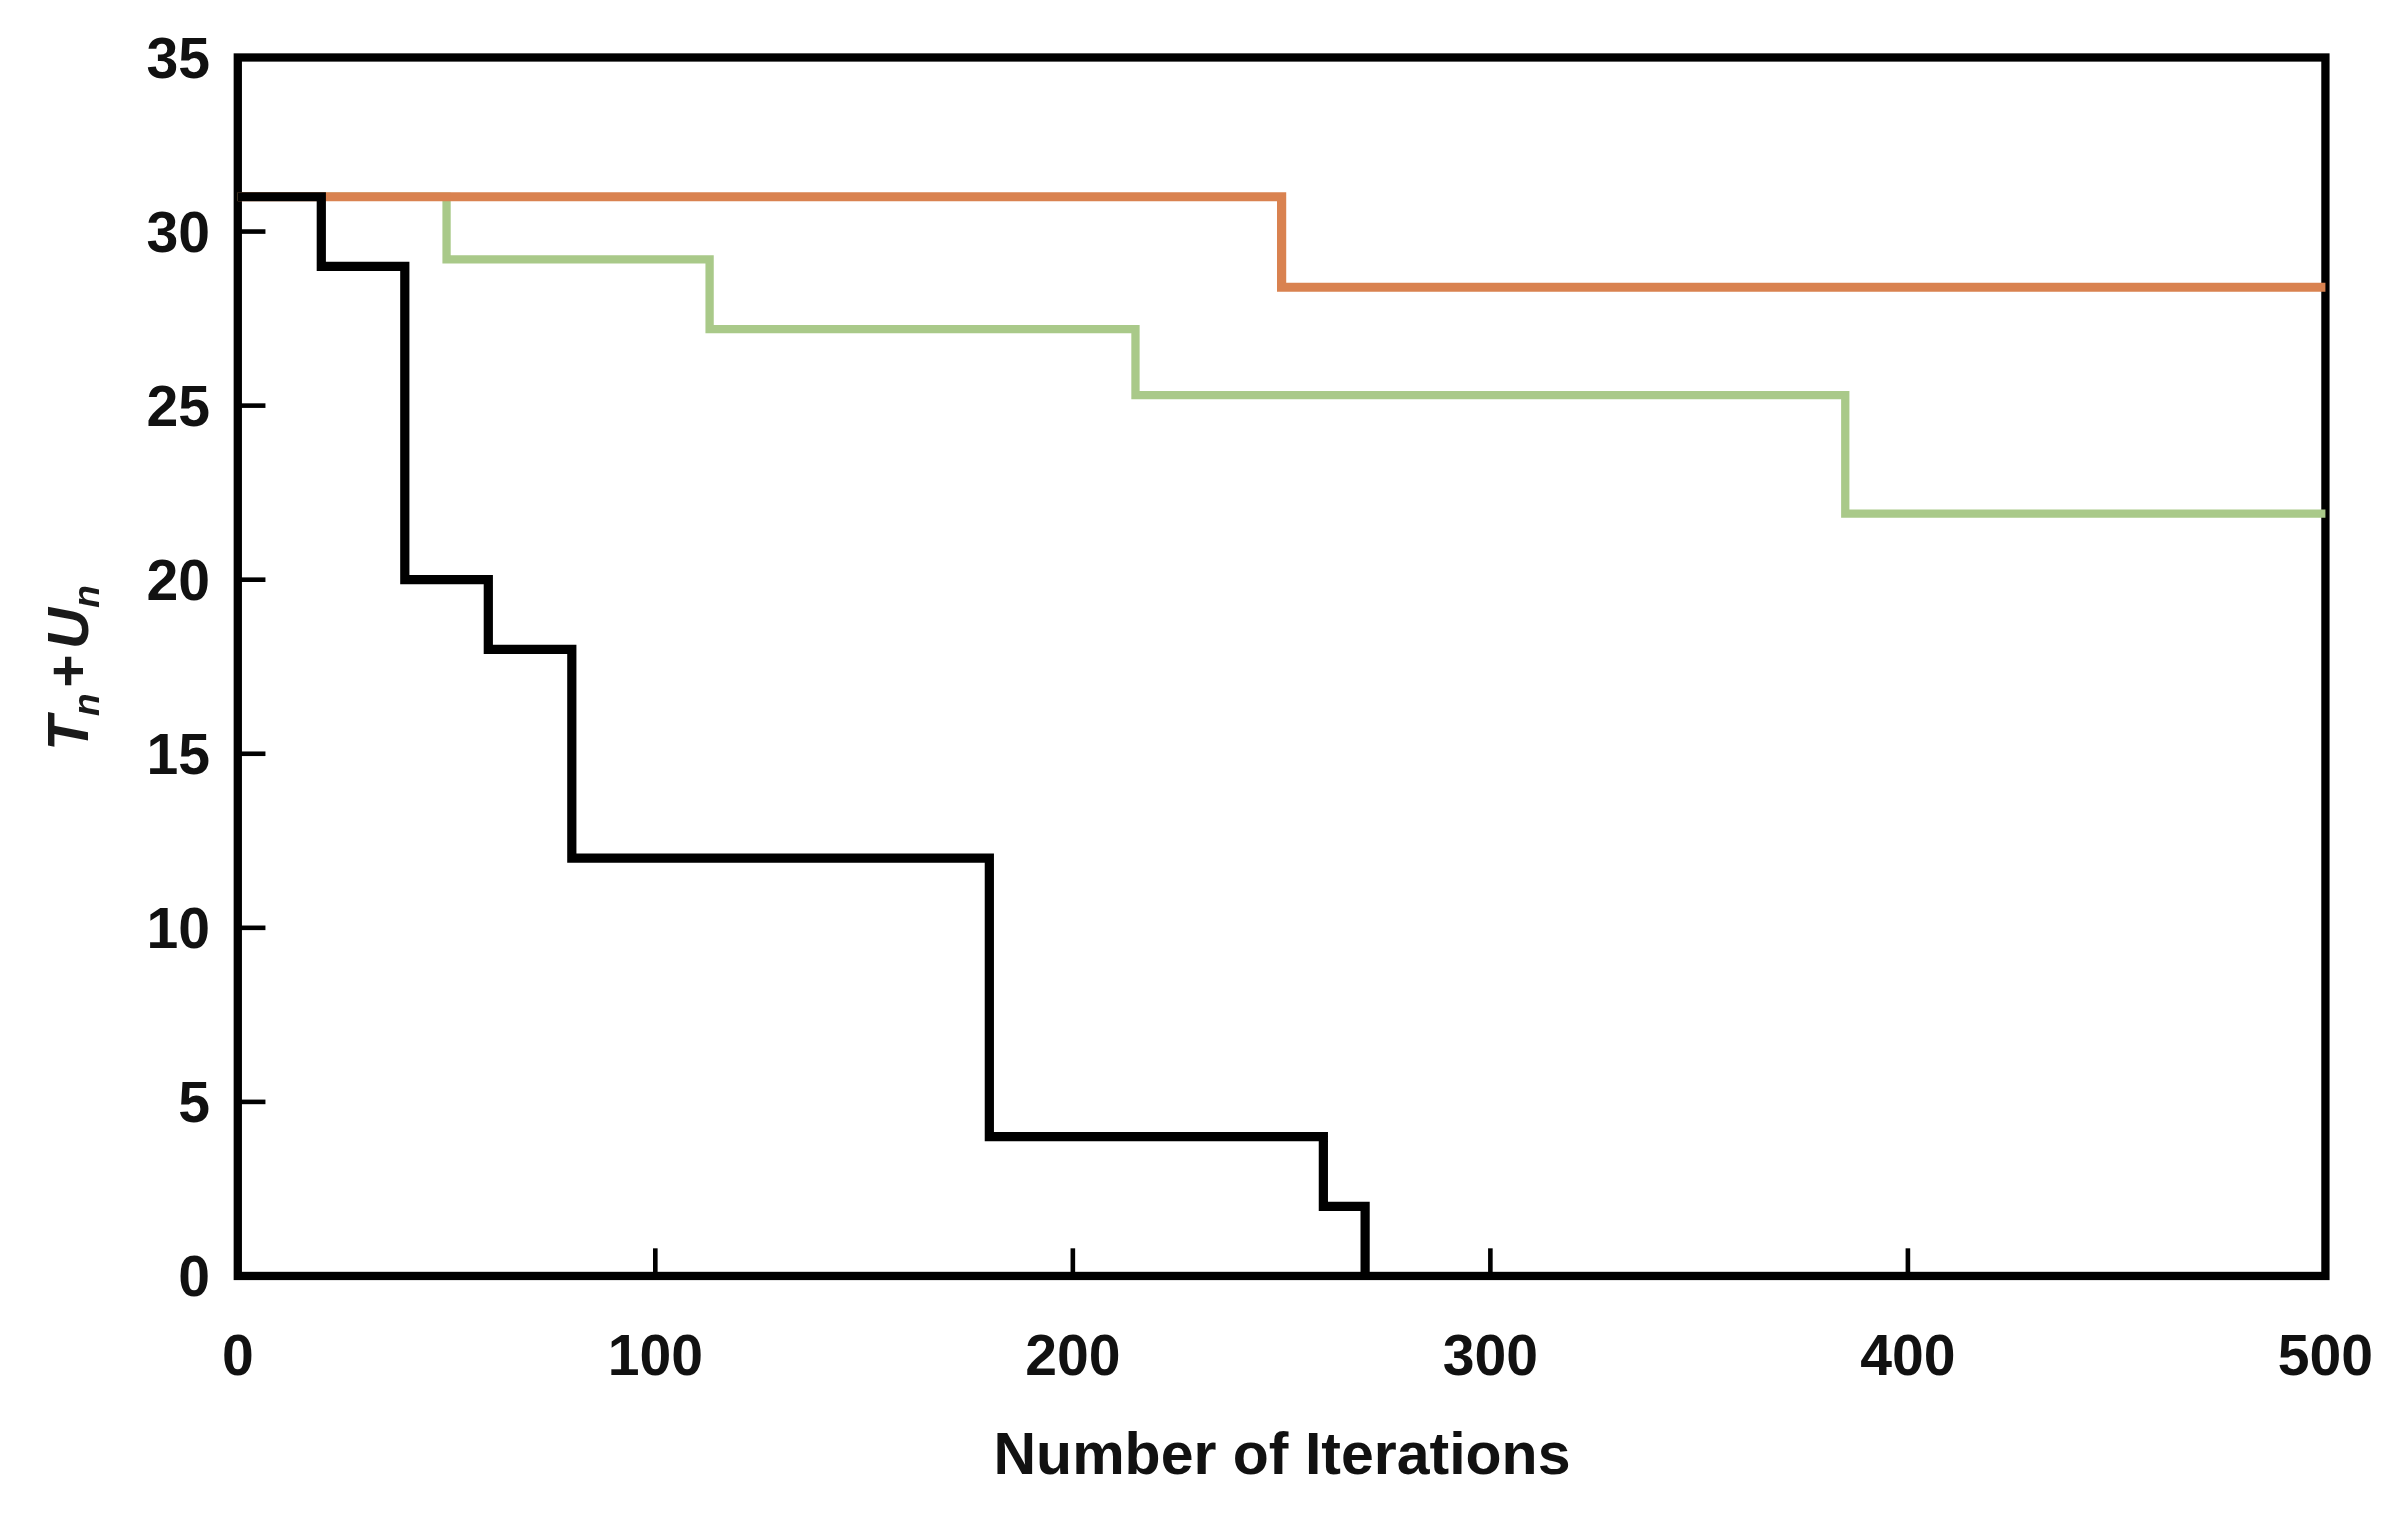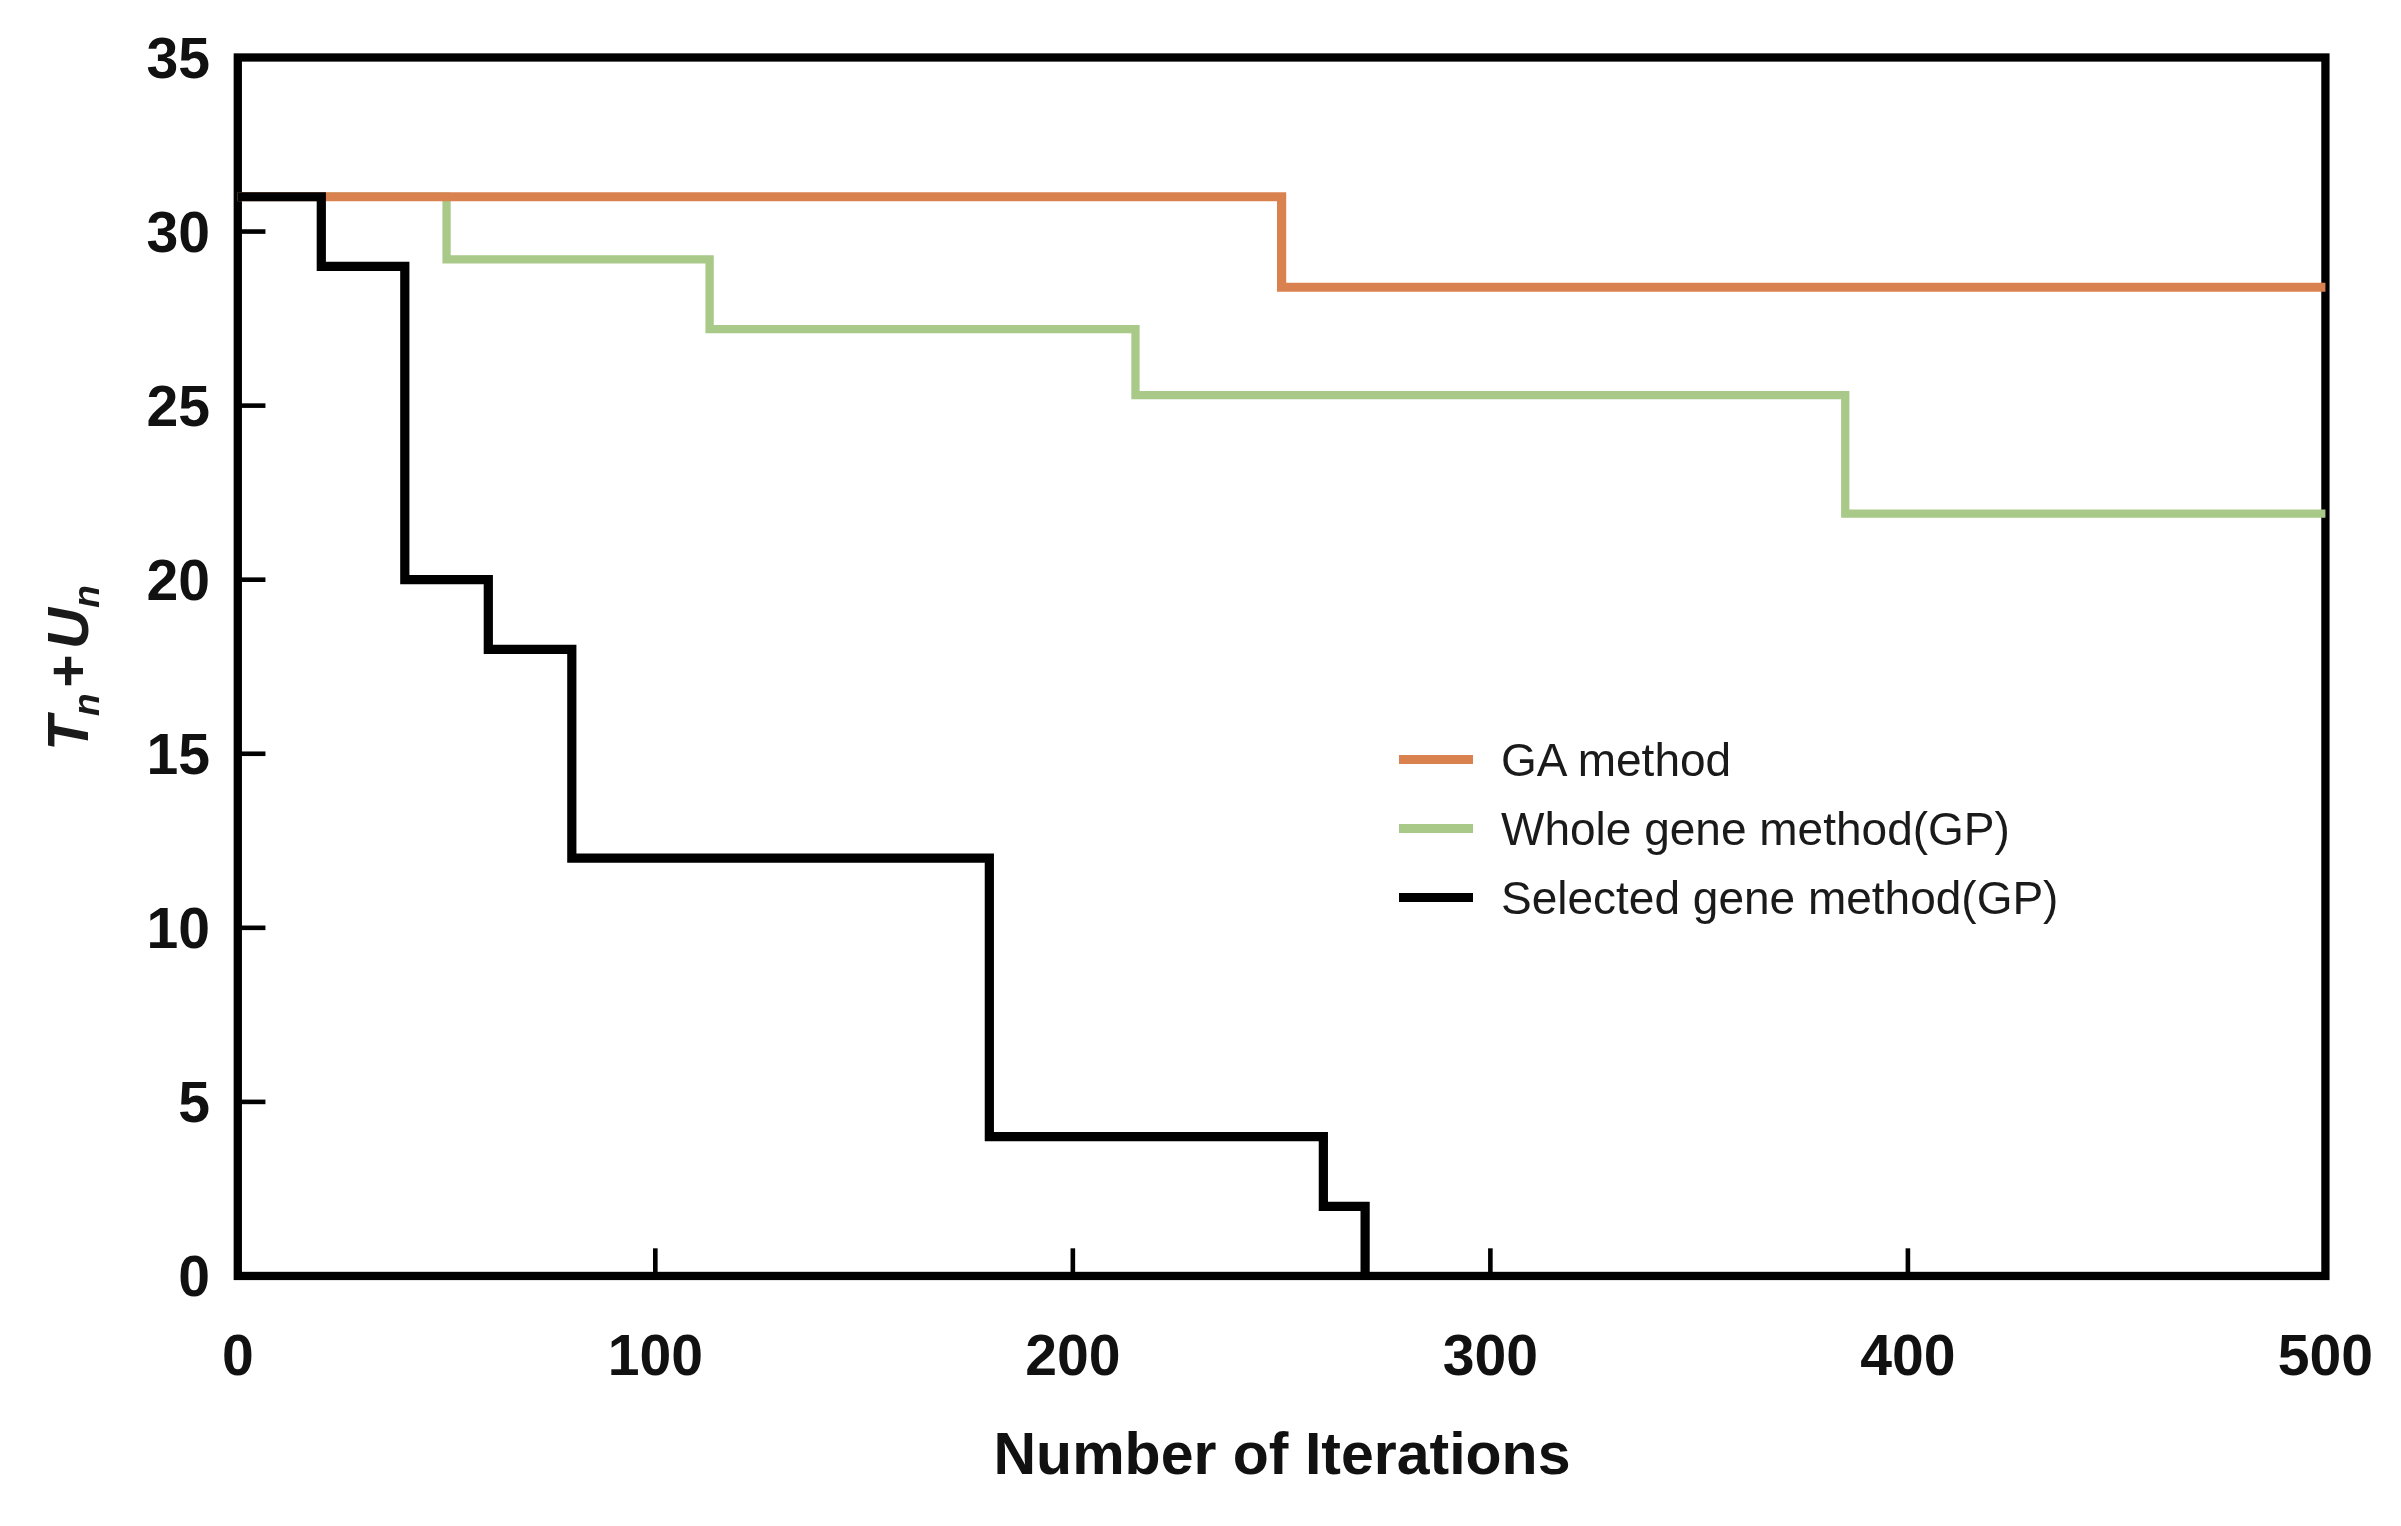--- a/index.html
+++ b/index.html
@@ -90,28 +90,14 @@
       <text x="228" y="84" text-anchor="end" font-family="&quot;Liberation Sans&quot;, sans-serif" font-size="62" font-weight="bold" fill="#111111">35</text>
       <polyline points="258,213.08571428571418 484.5,213.08571428571418 484.5,281.0742857142857 769.89,281.0742857142857 769.89,356.6171428571429 1231.95,356.6171428571429 1231.95,428.38285714285723 2002.05,428.38285714285723 2002.05,556.8057142857143 2523,556.8057142857143" fill="none" stroke="#A9C989" stroke-width="9" stroke-linejoin="miter" stroke-linecap="butt"></polyline>
       <polyline points="258,213.08571428571418 1390.5,213.08571428571418 1390.5,311.2914285714287 2523,311.2914285714287" fill="none" stroke="#D98250" stroke-width="10" stroke-linejoin="miter" stroke-linecap="butt"></polyline>
       <polyline points="258,213.08571428571418 348.6,213.08571428571418 348.6,288.6285714285714 439.2,288.6285714285714 439.2,628.5714285714286 529.8,628.5714285714286 529.8,704.1142857142858 620.4,704.1142857142858 620.4,930.7428571428571 1073.4,930.7428571428571 1073.4,1232.9142857142856 1435.8,1232.9142857142856 1435.8,1308.4571428571428 1481.1,1308.4571428571428 1481.1,1384" fill="none" stroke="#000000" stroke-width="10" stroke-linejoin="miter" stroke-linecap="butt"></polyline>
     </svg>
 
   <div class="y-title"><span>T</span><sub>n</sub><span class="plus">+</span><span>U</span><sub>n</sub></div>
 
   <div class="x-title">Number of Iterations</div>
 
-  <div class="legend" id="legend">
-      <div class="legend-row">
-        <span class="legend-swatch" style="background: rgb(217, 130, 80);"></span>
-        <span class="legend-label">GA method</span>
-      </div>
-      <div class="legend-row">
-        <span class="legend-swatch" style="background: rgb(169, 201, 137);"></span>
-        <span class="legend-label">Whole gene method(GP)</span>
-      </div>
-      <div class="legend-row">
-        <span class="legend-swatch" style="background: rgb(0, 0, 0);"></span>
-        <span class="legend-label">Selected gene method(GP)</span>
-      </div>
-    </div>
 </div>
 
 
 </body></html>

